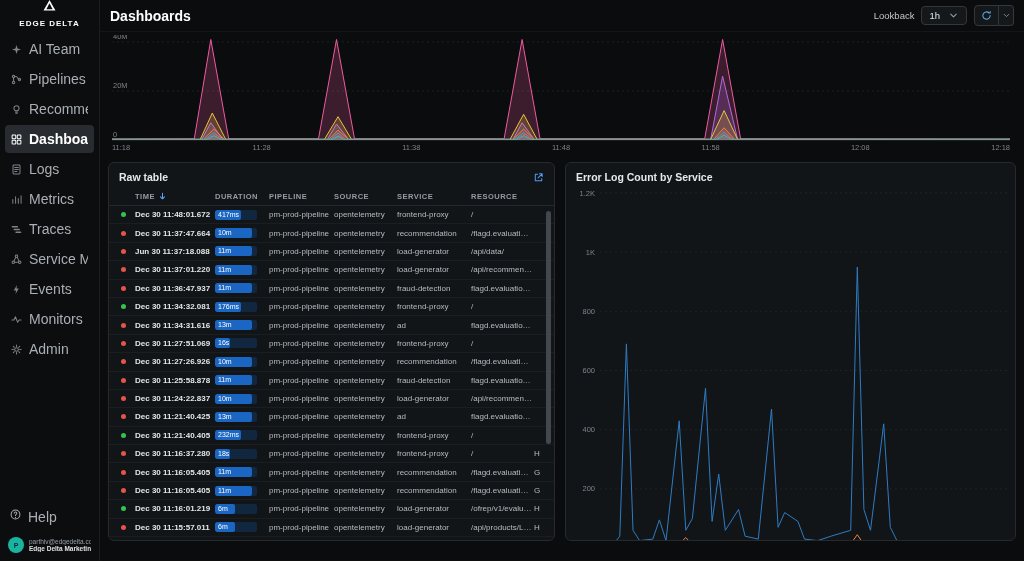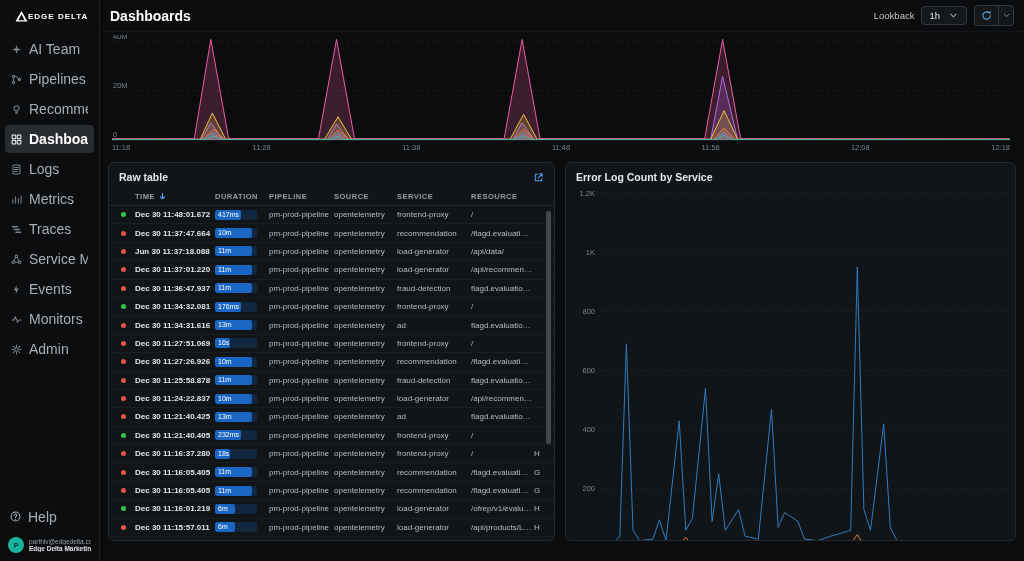--- a/index.html
+++ b/index.html
@@ -2,30 +2,30 @@
 <html><head>
 <meta charset="utf-8">
 <style>
   *{margin:0;padding:0;box-sizing:border-box;}
   html,body{width:1024px;height:561px;overflow:hidden;}
   body{background:#0a0c0d;color:#c9ccd0;font-family:"Liberation Sans",sans-serif;font-size:10px;}
   .app{display:flex;width:1024px;height:561px;}
 
   
   .sidebar{width:100px;flex-shrink:0;background:#0b0d0f;border-right:1px solid #1b1e21;display:flex;flex-direction:column;}
-  .brand{display:flex;align-items:center;gap:0;height:32px;padding:0 15px;}
+  .brand{display:flex;align-items:center;gap:8px;height:32px;padding:0 8px;flex-direction:column;}
   .brand-name{font-size:8px;font-weight:bold;letter-spacing:1px;color:#fff;white-space:nowrap;}
   .nav{display:flex;flex-direction:column;margin-top:2px;}
   .nav-item{display:flex;align-items:center;gap:7px;margin:1px 5px;padding:6px 6px;border-radius:4px;color:#a9afb5;cursor:pointer;}
   .nav-item .nav-icon{color:#7d838a;display:flex;align-items:center;}
   .nav-item.active{background:#282c30;color:#fff;font-weight:bold;}
   .nav-item.active .nav-icon{color:#fff;}
   .nav-label{font-size:14px;white-space:nowrap;overflow:hidden;}
   .sidebar-bottom{margin-top:auto;padding:6px 8px 8px;}
-  .help-item{display:flex;align-items:center;gap:7px;color:#a9afb5;padding:6px 2px;cursor:pointer;}
+  .help-item{display:flex;gap:7px;color:#a9afb5;padding:6px 2px;cursor:pointer;}
   .user-chip{display:flex;align-items:center;gap:5px;margin-top:6px;cursor:pointer;}
   .avatar{width:16px;height:16px;border-radius:50%;background:#1ab3a2;color:#04312c;font-size:7px;font-weight:bold;display:flex;align-items:center;justify-content:center;flex-shrink:0;}
   .user-lines{min-width:0;}
   .user-email{font-size:6.5px;color:#9aa0a6;white-space:nowrap;overflow:hidden;}
   .user-org{font-size:6.5px;color:#dfe2e5;font-weight:bold;white-space:nowrap;overflow:hidden;}
 
   
   .main{flex:1;min-width:0;display:flex;flex-direction:column;}
   .topbar{height:32px;flex-shrink:0;display:flex;align-items:center;justify-content:space-between;padding:0 10px;border-bottom:1px solid #141619;}
   .page-title{font-size:14px;font-weight:bold;color:#fff;}

